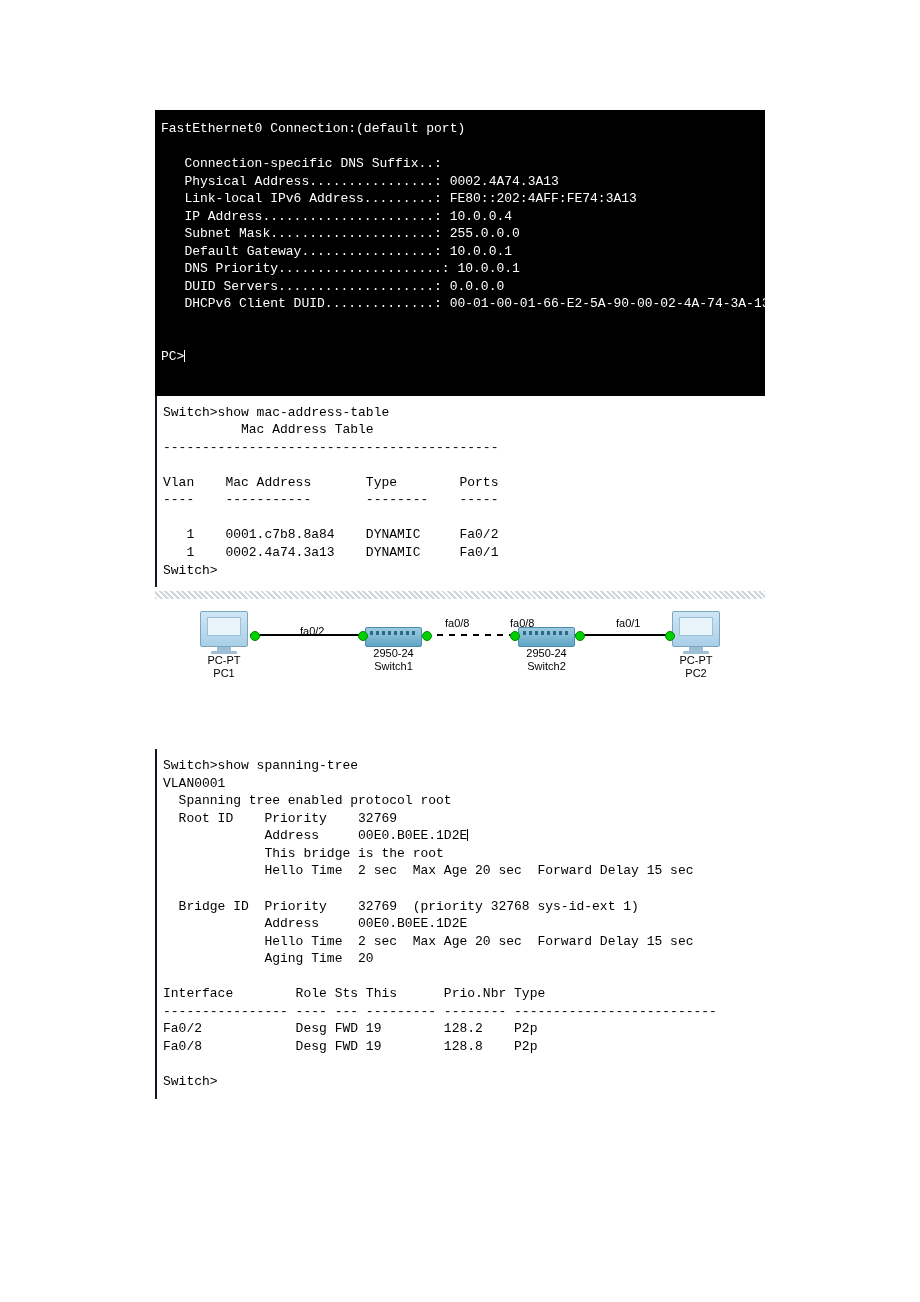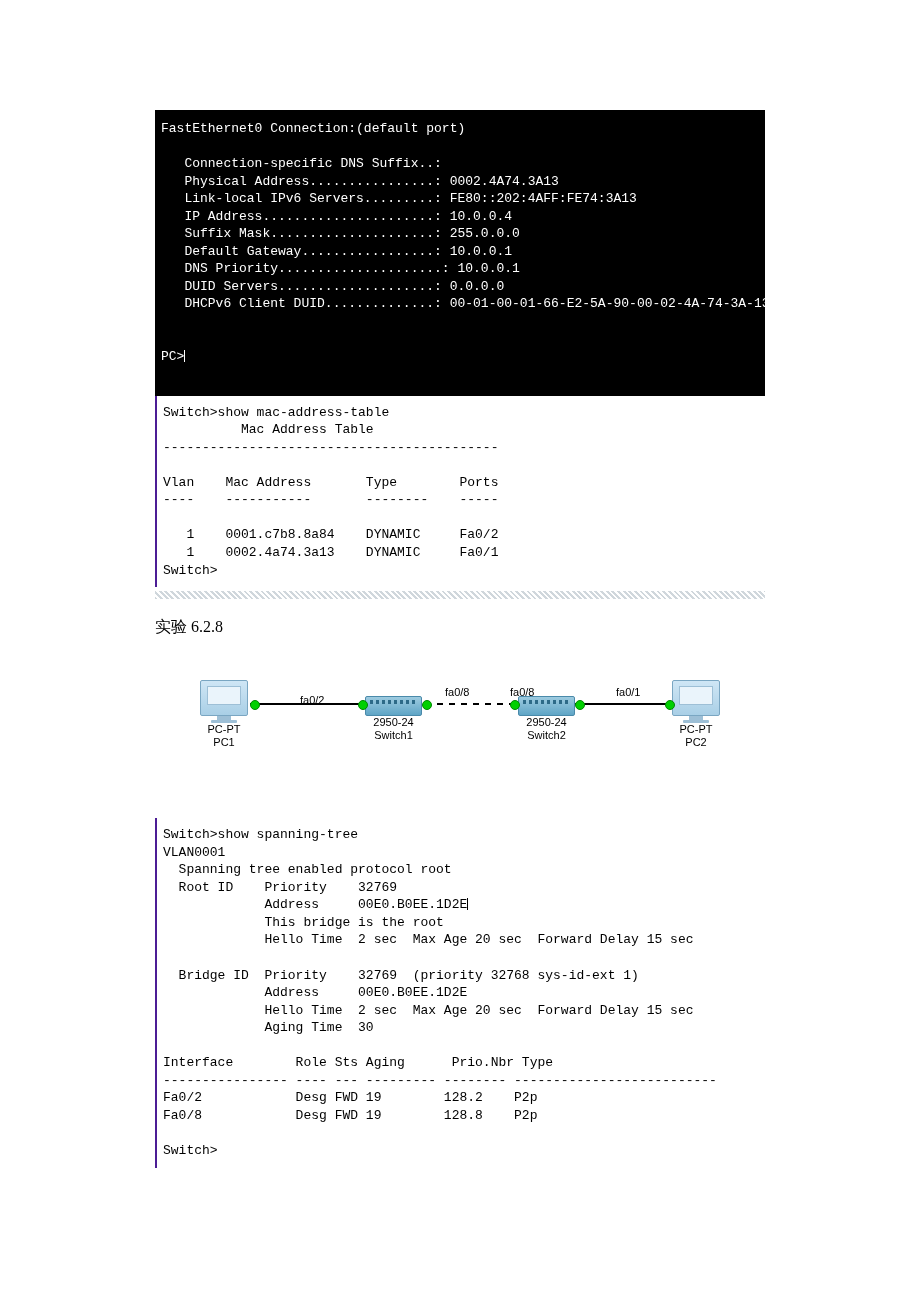--- a/index.html
+++ b/index.html
@@ -18,21 +18,21 @@
     color: #fff;
     padding: 10px 6px 30px 6px;
     font-family: "Courier New", monospace;
     white-space: pre;
     line-height: 1.35;
     font-size: 13px;
   }
   .terminal-white {
     background: #fff;
     color: #000;
-    border-left: 2px solid #4c1d95;
+    border-left: 2px solid #0f172a;
     padding: 8px 6px;
     font-family: "Courier New", monospace;
     white-space: pre;
     line-height: 1.35;
     font-size: 13px;
     margin-bottom: 4px;
   }
   .section-title {
     font-family: "SimSun","Times New Roman",serif;
     font-size: 16px;
@@ -97,44 +97,43 @@
 </style>
 </head>
 <body>
 
 <div class="page">
 
   <div class="terminal-black"><span>FastEthernet0 Connection:(default port)</span>
 
 <span>   Connection-specific DNS Suffix..:</span>
 <span>   Physical Address................: 0002.4A74.3A13</span>
-<span>   Link-local IPv6 Servers.........: FE80::202:4AFF:FE74:3A13</span>
+<span>   Link-local IPv6 Address.........: FE80::202:4AFF:FE74:3A13</span>
 <span>   IP Address......................: 10.0.0.4</span>
-<span>   Suffix Mask.....................: 255.0.0.0</span>
+<span>   Subnet Mask.....................: 255.0.0.0</span>
 <span>   Default Gateway.................: 10.0.0.1</span>
 <span>   DNS Priority.....................: 10.0.0.1</span>
 <span>   DUID Servers....................: 0.0.0.0</span>
 <span>   DHCPv6 Client DUID..............: 00-01-00-01-66-E2-5A-90-00-02-4A-74-3A-13</span>
 
 
 <span>PC&gt;</span><span class="cursor"></span></div>
 
   <div class="terminal-white"><span>Switch&gt;show mac-address-table</span>
 <span>          Mac Address Table</span>
 <span>-------------------------------------------</span>
 
 <span>Vlan    Mac Address       Type        Ports</span>
 <span>----    -----------       --------    -----</span>
 
 <span>   1    0001.c7b8.8a84    DYNAMIC     Fa0/2</span>
 <span>   1    0002.4a74.3a13    DYNAMIC     Fa0/1</span>
 <span>Switch&gt;</span></div>
   <div class="hatching"></div>
 
-  <div class="section-title">实验 6.2.8</div>
 
   <div class="diagram">
 
     <div class="wire" style="left:50px;top:35px;width:120px"></div>
     <div class="wire dashed" style="left:225px;top:35px;width:95px"></div>
     <div class="wire" style="left:375px;top:35px;width:105px"></div>
 
     <div class="port-label" style="left:100px;top:26px">fa0/2</div>
     <div class="port-label" style="left:245px;top:18px">fa0/8</div>
     <div class="port-label" style="left:310px;top:18px">fa0/8</div>
@@ -183,22 +182,22 @@
 <span>VLAN0001</span>
 <span>  Spanning tree enabled protocol root</span>
 <span>  Root ID    Priority    32769</span>
 <span>             Address     00E0.B0EE.1D2E</span><span class="cursor-b"></span>
 <span>             This bridge is the root</span>
 <span>             Hello Time  2 sec  Max Age 20 sec  Forward Delay 15 sec</span>
 
 <span>  Bridge ID  Priority    32769  (priority 32768 sys-id-ext 1)</span>
 <span>             Address     00E0.B0EE.1D2E</span>
 <span>             Hello Time  2 sec  Max Age 20 sec  Forward Delay 15 sec</span>
-<span>             Aging Time  30</span>
-
-<span>Interface        Role Sts Aging      Prio.Nbr Type</span>
+<span>             Aging Time  20</span>
+
+<span>Interface        Role Sts This      Prio.Nbr Type</span>
 <span>---------------- ---- --- --------- -------- --------------------------</span>
 <span>Fa0/2            Desg FWD 19        128.2    P2p</span>
 <span>Fa0/8            Desg FWD 19        128.8    P2p</span>
 
 <span>Switch&gt;</span></div>
 
 </div>
 
 </body></html>

